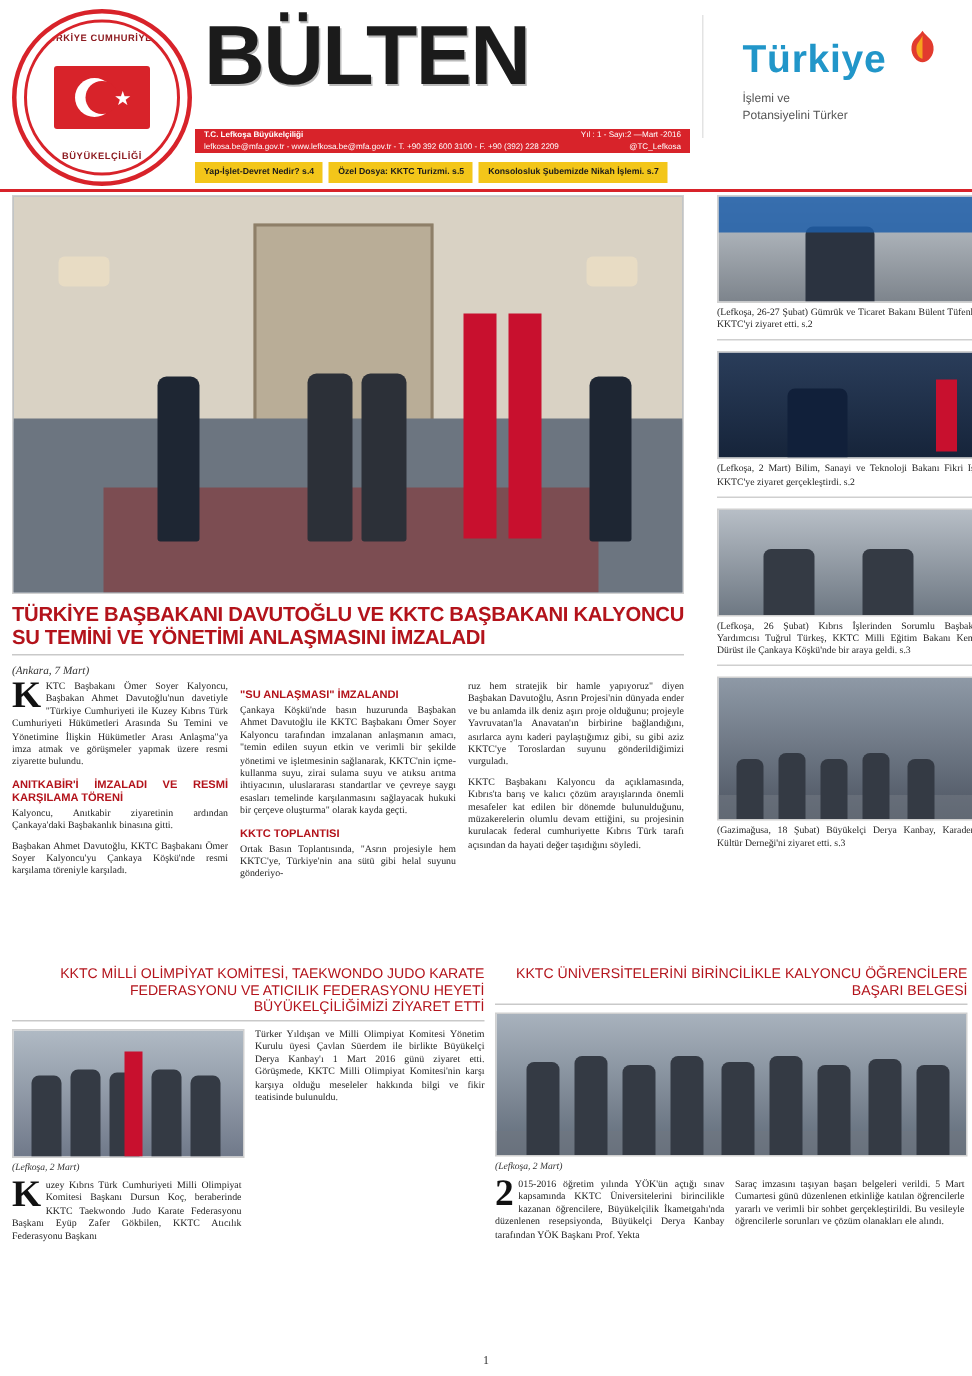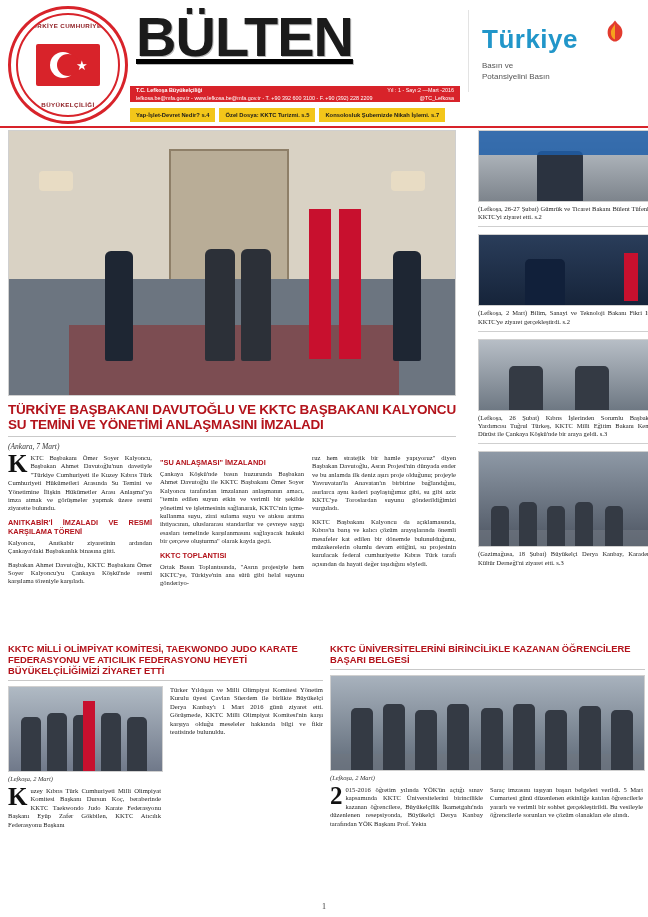--- a/index.html
+++ b/index.html
@@ -43,41 +43,40 @@
   .crescent:after {
     content:""; position:absolute; left:7px; top:2px; width:22px; height:22px;
     border-radius:50%; background:#d8232a;
   }
   .star {
     position:absolute; left:40px; top:15px; color:#fff; font-size:13px; line-height:13px;
   }
   .bulten-band {
     position:absolute; left:130px; top:6px; right:188px; height:78px;
     background:#ffffff;
-    text-decoration:underline;
   }
   .bulten-title {
     font-family:"Liberation Sans", sans-serif;
     font-weight:bold; font-size:56px; letter-spacing:-1px;
     color:#1b1b1b; line-height:62px; padding-left:6px;
     text-shadow:1px 1px 0 #bbb;
   }
   .contact-bar {
     position:absolute; left:130px; top:86px; right:188px; height:16px;
     background:#d8232a; color:#fff; font-size:5.4px; line-height:8px;
     font-family:"Liberation Sans", sans-serif; padding:2px 6px;
     display:flex; justify-content:space-between; align-items:center;
   }
   .contact-left { white-space:nowrap; }
   .contact-left .l1 { font-weight:bold; }
   .contact-right { text-align:right; white-space:nowrap; }
 
   .brand-right {
     position:absolute; right:8px; top:10px; width:172px; height:82px;
-    border-left:1px solid #e3e3e3; padding-left:13px;
+    border-left:1px solid #e3e3e3; padding-left:26px;
   }
   .brand-turkiye {
     color:#2196c9; font-size:26px; font-family:"Liberation Sans", sans-serif;
     font-weight:bold; letter-spacing:.5px; margin-top:14px;
   }
   .brand-sub {
     color:#555; font-size:8px; font-family:"Liberation Sans", sans-serif;
     line-height:11px; margin-top:5px;
   }
   .tulip {
@@ -147,22 +146,22 @@
   .ph-d { background:linear-gradient(#8e99a6,#4d5562); }
   .ph-f { background:linear-gradient(#b0bac4,#70798a); }
   .ph-g { background:linear-gradient(#a8b2bd,#5f6a78); }
   .ph-person { position:absolute; bottom:0; background:#343a44; border-radius:5px 5px 0 0; }
   .ph-strip { position:absolute; left:0; right:0; bottom:0; height:16px; background:#6f7681; opacity:.6; }
 
   
   .bottom { position:absolute; left:0; right:0; bottom:0; height:250px; display:flex; gap:7px; }
   .bcol { width:315px; }
   .bl-title {
-    color:#b3131b; font-family:"Liberation Sans", sans-serif; font-weight:bold;
-    font-size:9.4px; line-height:11px;
+    color:#b3131b; font-family:"Liberation Sans", sans-serif; font-weight:normal;
+    font-size:9.4px; line-height:11px;text-align:right;
   }
   .bl-rule { height:1px; background:#c9c9c9; margin:4px 0 5px; }
   .bphoto { width:155px; height:86px; border:1px solid #d0d0d0; position:relative; overflow:hidden; }
   .bflex { display:flex; gap:7px; }
   .btext { width:153px; font-size:6.6px; line-height:8.4px; text-align:justify; color:#1d1d1d; }
   .bcap { font-size:6.4px; font-style:italic; color:#333; margin-top:3px; }
   .btwo { display:flex; gap:7px; margin-top:5px; }
   .bcolumn { width:153px; font-size:6.6px; line-height:8.4px; text-align:justify; color:#1d1d1d; }
   .bsub { color:#b3131b; font-family:"Liberation Sans", sans-serif; font-weight:bold; font-size:7.2px; margin:0 0 3px; }
 
@@ -205,22 +204,22 @@
       </div>
     </div>
 
     <div class="brand-right">
       <svg class="tulip" viewBox="0 0 32 32">
         <path d="M16 3 C12 9 8 9 7 16 C6 24 12 29 16 29 C20 29 26 24 25 16 C24 9 20 9 16 3 Z" fill="#e23b2e"></path>
         <path d="M16 7 C14 12 11 13 11 18 C11 23 14 26 16 26 Z" fill="#f6a21d"></path>
       </svg>
       <div class="brand-turkiye">Türkiye</div>
       <div class="brand-sub">
-        <div>Basın ve</div>
-        <div>Potansiyelini Basın</div>
+        <div>İşlemi ve</div>
+        <div>Potansiyelini Türker</div>
       </div>
     </div>
   </div>
 
   <div class="teaser-bar">
     <div class="teaser">Yap-İşlet-Devret Nedir? s.4</div>
     <div class="teaser">Özel Dosya: KKTC Turizmi. s.5</div>
     <div class="teaser">Konsolosluk Şubemizde Nikah İşlemi. s.7</div>
   </div>
 
@@ -290,21 +289,21 @@
               <div class="btext">Türker Yıldışan ve Milli Olimpiyat Komitesi Yönetim Kurulu üyesi Çavlan Süerdem ile birlikte Büyükelçi Derya Kanbay'ı 1 Mart 2016 günü ziyaret etti.
 
 Görüşmede, KKTC Milli Olimpiyat Komitesi'nin karşı karşıya olduğu meseleler hakkında bilgi ve fikir teatisinde bulunuldu.</div>
             </div>
             <div class="btwo">
               <div class="bcolumn dropcap">Kuzey Kıbrıs Türk Cumhuriyeti Milli Olimpiyat Komitesi Başkanı Dursun Koç, beraberinde KKTC Taekwondo Judo Karate Federasyonu Başkanı Eyüp Zafer Gökbilen, KKTC Atıcılık Federasyonu Başkanı</div>
             </div>
           </div>
 
           <div class="bcol">
-            <div class="bl-title">KKTC ÜNİVERSİTELERİNİ BİRİNCİLİKLE KAZANAN ÖĞRENCİLERE BAŞARI BELGESİ</div>
+            <div class="bl-title">KKTC ÜNİVERSİTELERİNİ BİRİNCİLİKLE KALYONCU ÖĞRENCİLERE BAŞARI BELGESİ</div>
             <div class="bl-rule"></div>
             <div class="bphoto ph-g" style="width:315px;height:96px;">
               <div class="ph-strip"></div>
               <div class="ph-person" style="left:20px;width:22px;height:62px;"></div>
               <div class="ph-person" style="left:52px;width:22px;height:66px;"></div>
               <div class="ph-person" style="left:84px;width:22px;height:60px;"></div>
               <div class="ph-person" style="left:116px;width:22px;height:66px;"></div>
               <div class="ph-person" style="left:150px;width:22px;height:62px;"></div>
               <div class="ph-person" style="left:182px;width:22px;height:66px;"></div>
               <div class="ph-person" style="left:214px;width:22px;height:60px;"></div>

